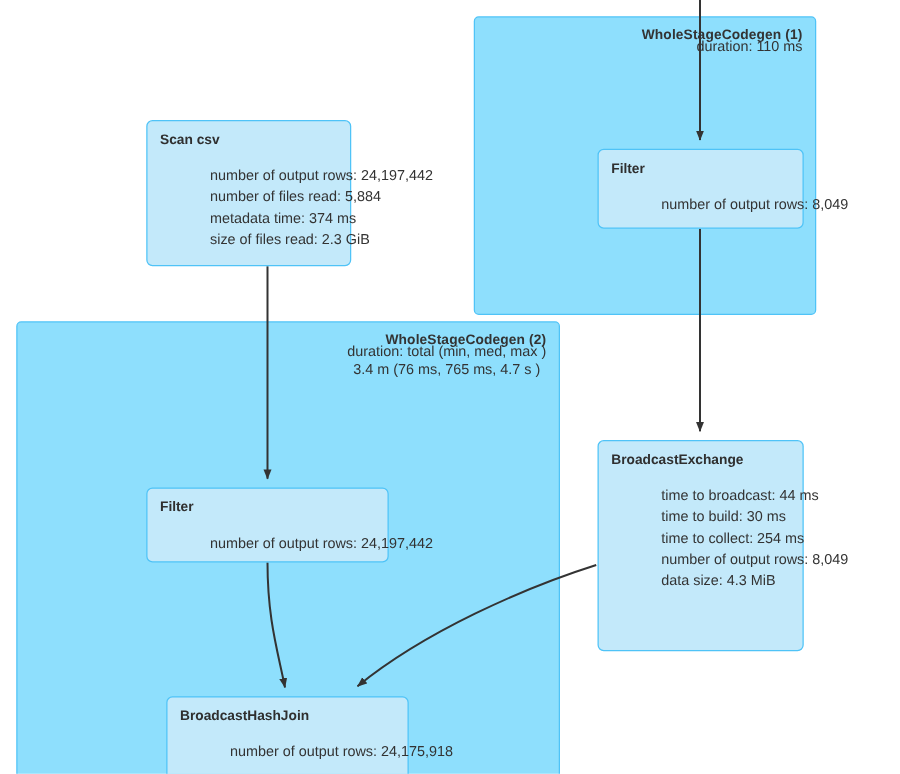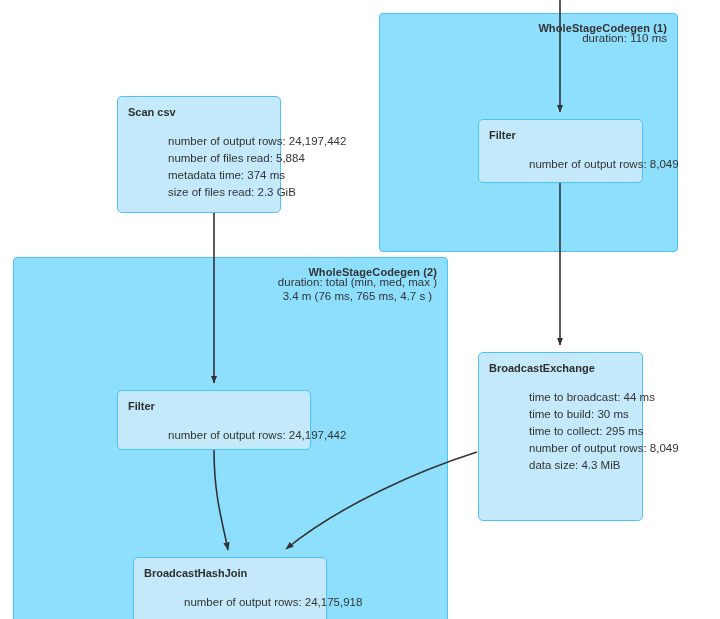--- a/index.html
+++ b/index.html
@@ -50,21 +50,21 @@
     font-size: 11.5px;
     color: #333333;
     text-align: center;
     line-height: 14px;
     white-space: pre;
   }
 
   #cluster-wsc1 {
     left: 379px;
     top: 13px;
-    width: 299px;
+    width: 274px;
     height: 239px;
   }
   #cluster-wsc2 {
     left: 13px;
     top: 257px;
     width: 435px;
     height: 372px;
   }
 
   
@@ -191,21 +191,21 @@
     <div class="node-metrics">
       <div>number of output rows: 24,197,442</div>
     </div>
   </div>
 
   <div class="node" id="node-broadcast-exchange">
     <div class="node-title">BroadcastExchange</div>
     <div class="node-metrics">
       <div>time to broadcast: 44 ms</div>
       <div>time to build: 30 ms</div>
-      <div>time to collect: 295 ms</div>
+      <div>time to collect: 254 ms</div>
       <div>number of output rows: 8,049</div>
       <div>data size: 4.3 MiB</div>
     </div>
   </div>
 
   <div class="node" id="node-broadcast-hash-join">
     <div class="node-title">BroadcastHashJoin</div>
     <div class="node-metrics">
       <div>number of output rows: 24,175,918</div>
     </div>

